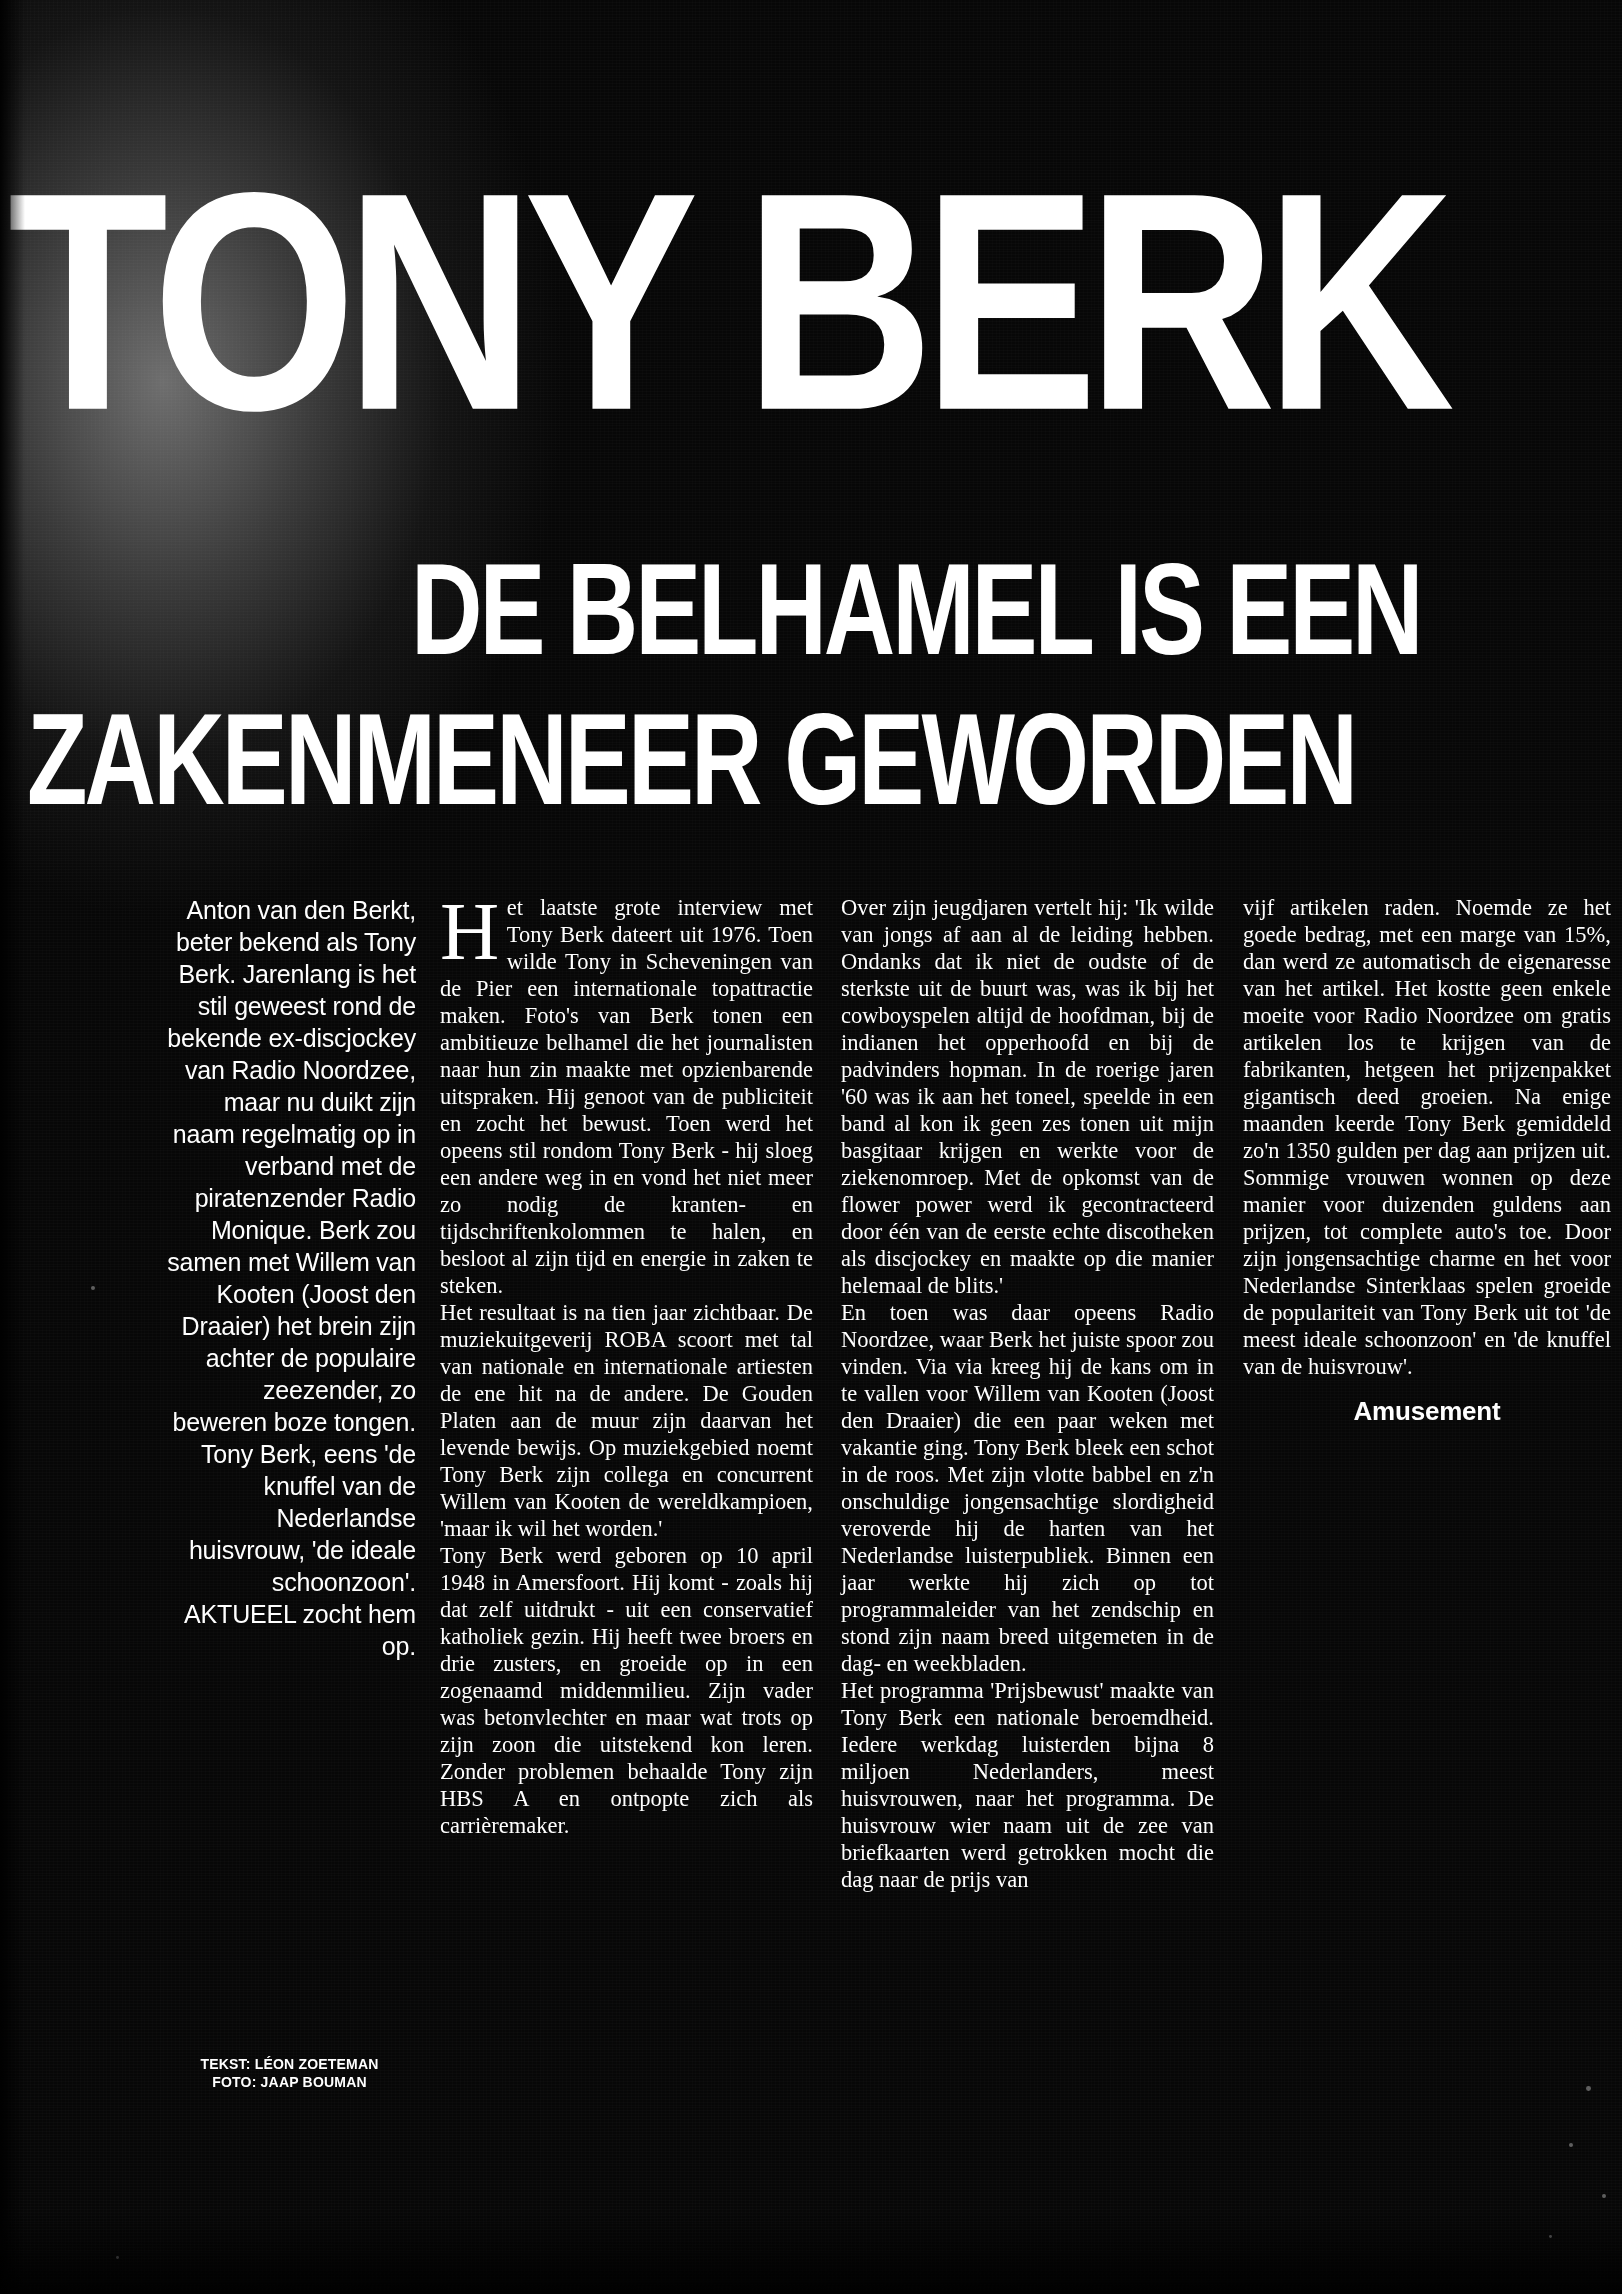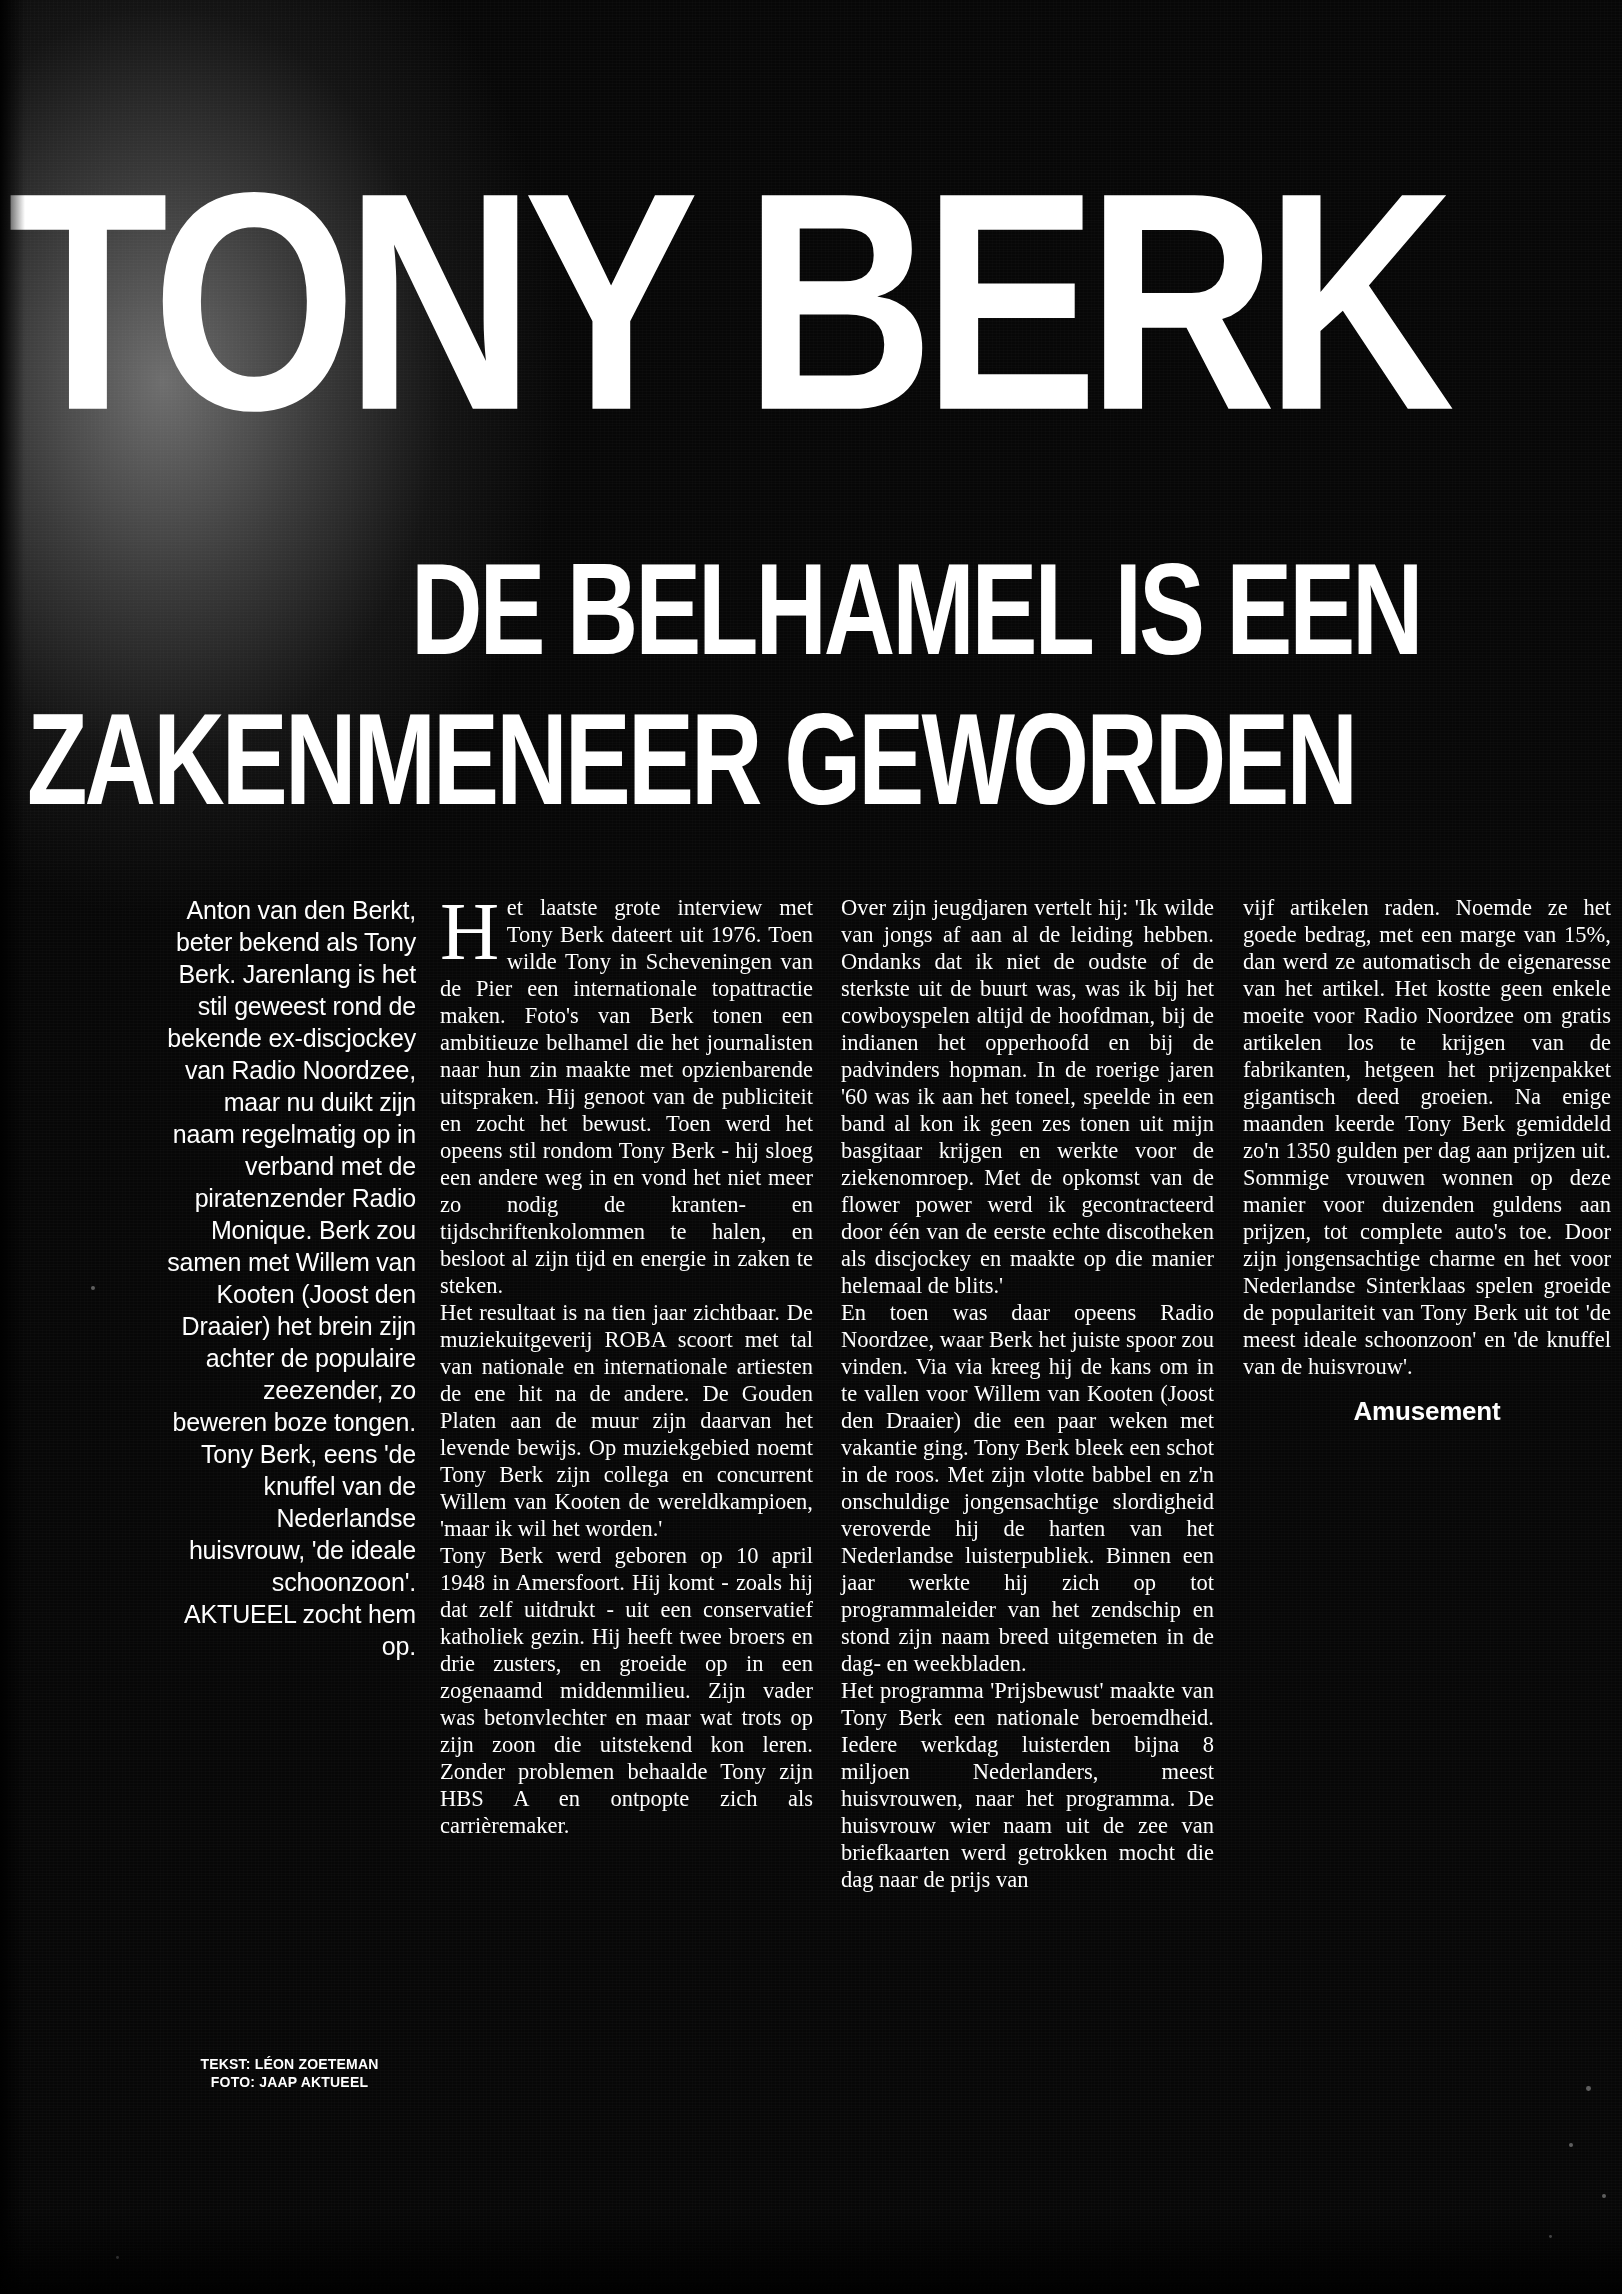--- a/index.html
+++ b/index.html
@@ -216,21 +216,21 @@
 </div>
 
 <div class="body-area">
 
   <div class="col col-intro">
     <p>Anton van den Berkt, beter bekend als Tony Berk. Jarenlang is het stil geweest rond de bekende ex-discjockey van Radio Noordzee, maar nu duikt zijn naam regelmatig op in verband met de piratenzender Radio Monique. Berk zou samen met Willem van Kooten (Joost den Draaier) het brein zijn achter de populaire zeezender, zo beweren boze tongen. Tony Berk, eens 'de knuffel van de Nederlandse huisvrouw, 'de ideale schoonzoon'. AKTUEEL zocht hem op.</p>
   </div>
 
   <div class="credits">
     <div>TEKST: LÉON ZOETEMAN</div>
-    <div>FOTO: JAAP AKTUEEL</div>
+    <div>FOTO: JAAP BOUMAN</div>
   </div>
 
   <div class="col col-1">
     <p class="dropcap">Het laatste grote interview met Tony Berk dateert uit 1976. Toen wilde Tony in Scheveningen van de Pier een internationale topattractie maken. Foto's van Berk tonen een ambitieuze belhamel die het journalisten naar hun zin maakte met opzienbarende uitspraken. Hij genoot van de publiciteit en zocht het bewust. Toen werd het opeens stil rondom Tony Berk - hij sloeg een andere weg in en vond het niet meer zo nodig de kranten- en tijdschriftenkolommen te halen, en besloot al zijn tijd en energie in zaken te steken.</p>
     <p>Het resultaat is na tien jaar zichtbaar. De muziekuitgeverij ROBA scoort met tal van nationale en internationale artiesten de ene hit na de andere. De Gouden Platen aan de muur zijn daarvan het levende bewijs. Op muziekgebied noemt Tony Berk zijn collega en concurrent Willem van Kooten de wereldkampioen, 'maar ik wil het worden.'</p>
     <p>Tony Berk werd geboren op 10 april 1948 in Amersfoort. Hij komt - zoals hij dat zelf uitdrukt - uit een conservatief katholiek gezin. Hij heeft twee broers en drie zusters, en groeide op in een zogenaamd middenmilieu. Zijn vader was betonvlechter en maar wat trots op zijn zoon die uitstekend kon leren. Zonder problemen behaalde Tony zijn HBS A en ontpopte zich als carrièremaker.</p>
   </div>
 
   <div class="col col-2">
     <p>Over zijn jeugdjaren vertelt hij: 'Ik wilde van jongs af aan al de leiding hebben. Ondanks dat ik niet de oudste of de sterkste uit de buurt was, was ik bij het cowboyspelen altijd de hoofdman, bij de indianen het opperhoofd en bij de padvinders hopman. In de roerige jaren '60 was ik aan het toneel, speelde in een band al kon ik geen zes tonen uit mijn basgitaar krijgen en werkte voor de ziekenomroep. Met de opkomst van de flower power werd ik gecontracteerd door één van de eerste echte discotheken als discjockey en maakte op die manier helemaal de blits.'</p>

